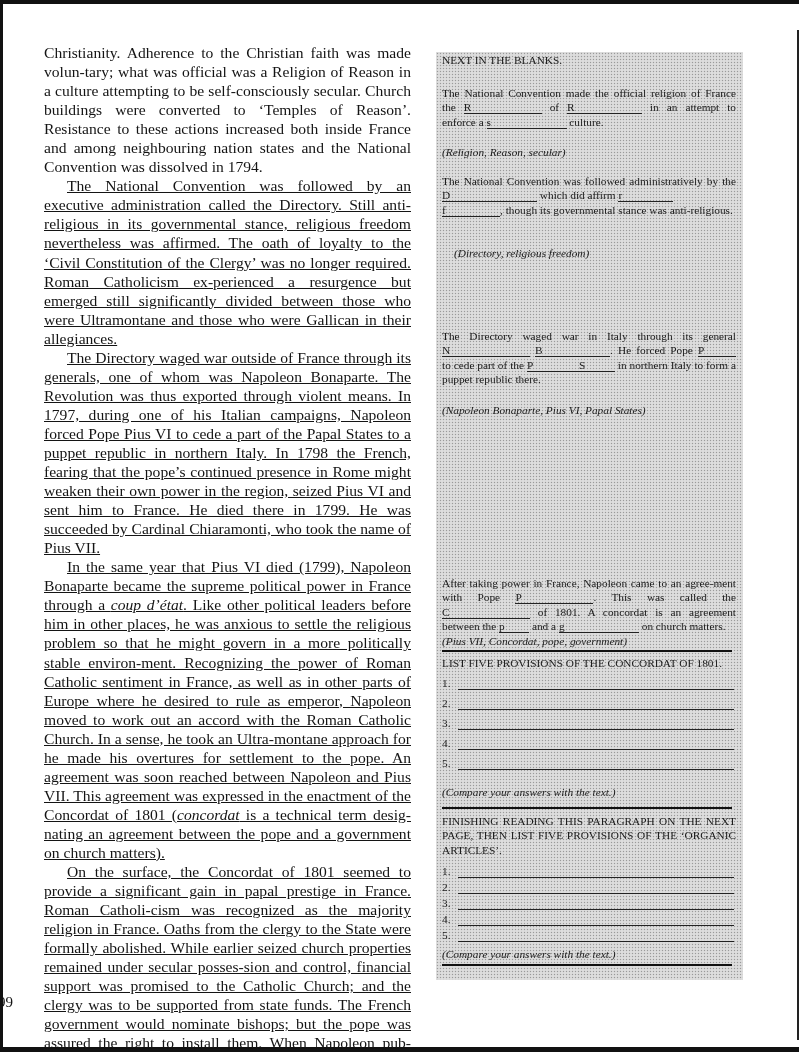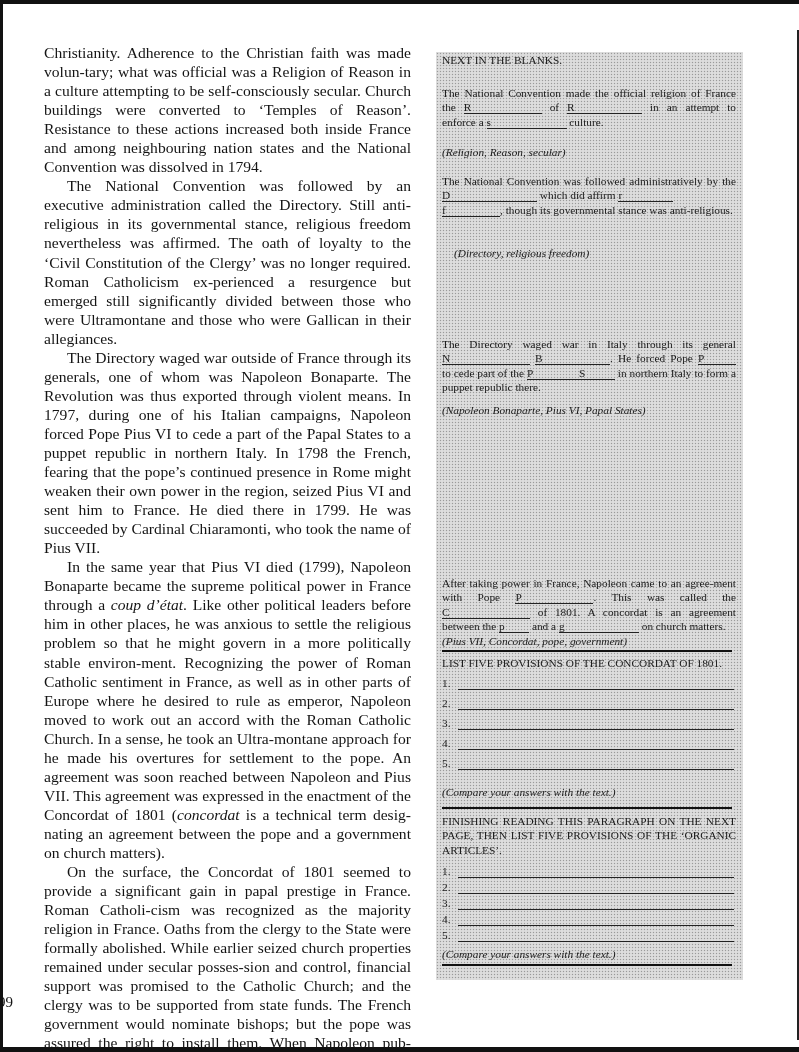--- a/index.html
+++ b/index.html
@@ -14,21 +14,21 @@
   .edge-left { position: absolute; left: 0; top: 0; width: 3px; height: 1052px; background: #111; }
   .edge-bottom { position: absolute; left: 0; bottom: 0; width: 799px; height: 5px; background: #111; }
   .edge-right { position: absolute; right: 0; top: 30px; width: 2px; height: 1010px; background: #222; }
 
   .left-col {
     position: absolute; left: 44px; top: 43px; width: 367px;
     font-size: 15.6px; line-height: 19.05px; text-align: justify;
     hyphens: manual;
   }
   .left-col p { margin: 0; }
-  .left-col p.indent { text-indent: 23px; }
+  .left-col p.indent { text-indent: 23px; text-decoration: underline; }
   .left-col p.first { text-indent: 0; }
 
   .exercise-box {
     position: absolute; left: 436px; top: 52px; width: 307px; height: 928px;
     background-color: #d6d6d6;
     background-image:
       radial-gradient(#9a9a9a 0.6px, transparent 0.8px),
       radial-gradient(#f2f2f2 0.6px, transparent 0.8px);
     background-size: 3px 3px, 3px 3px;
     background-position: 0 0, 1.5px 1.5px;
@@ -77,21 +77,21 @@
     <div class="box-block" style="top:34px;">
       <span>The National Convention made the official religion of France the </span><span class="blank" style="width:78px;"><span>R</span></span><span> of </span><span class="blank" style="width:75px;"><span>R</span></span><span> in an attempt to enforce a </span><span class="blank" style="width:80px;"><span>s</span></span><span> culture.</span>
     </div>
     <div class="box-block hint" style="top:93px;">(Religion, Reason, secular)</div>
 
     <div class="box-block" style="top:122px;">
       <span>The National Convention was followed administratively by the </span><span class="blank" style="width:95px;"><span>D</span></span> <span> which did affirm </span><span class="blank" style="width:55px;"><span>r</span></span><br><span class="blank" style="width:58px;"><span>f</span></span><span>, though its governmental stance was anti-religious.</span>
     </div>
     <div class="box-block hint" style="top:194px;margin-left:12px;">(Directory, religious freedom)</div>
 
-    <div class="box-block" style="top:285px;">
+    <div class="box-block" style="top:277px;">
       <span>The Directory waged war in Italy through its general </span><span class="blank" style="width:88px;"><span>N</span></span> <span class="blank" style="width:75px;"><span>B</span></span><span>. He forced Pope </span><span class="blank" style="width:38px;"><span>P</span></span><span> to cede part of the </span><span class="blank" style="width:52px;"><span>P</span></span><span class="blank" style="width:36px;"><span>S</span></span><span> in northern Italy to form a puppet republic there.</span>
     </div>
     <div class="box-block hint" style="top:351px;">(Napoleon Bonaparte, Pius VI, Papal States)</div>
 
     <div class="box-block" style="top:524px;">
       <span>After taking power in France, Napoleon came to an agree-ment with Pope </span><span class="blank" style="width:78px;"><span>P</span></span><span>. This was called the </span><span class="blank" style="width:88px;"><span>C</span></span><span> of 1801. A concordat is an agreement between the </span><span class="blank" style="width:30px;"><span>p</span></span><span> and a </span><span class="blank" style="width:80px;"><span>g</span></span><span> on church matters.</span>
     </div>
     <div class="box-block hint" style="top:582px;">(Pius VII, Concordat, pope, government)</div>
   </div>
 

